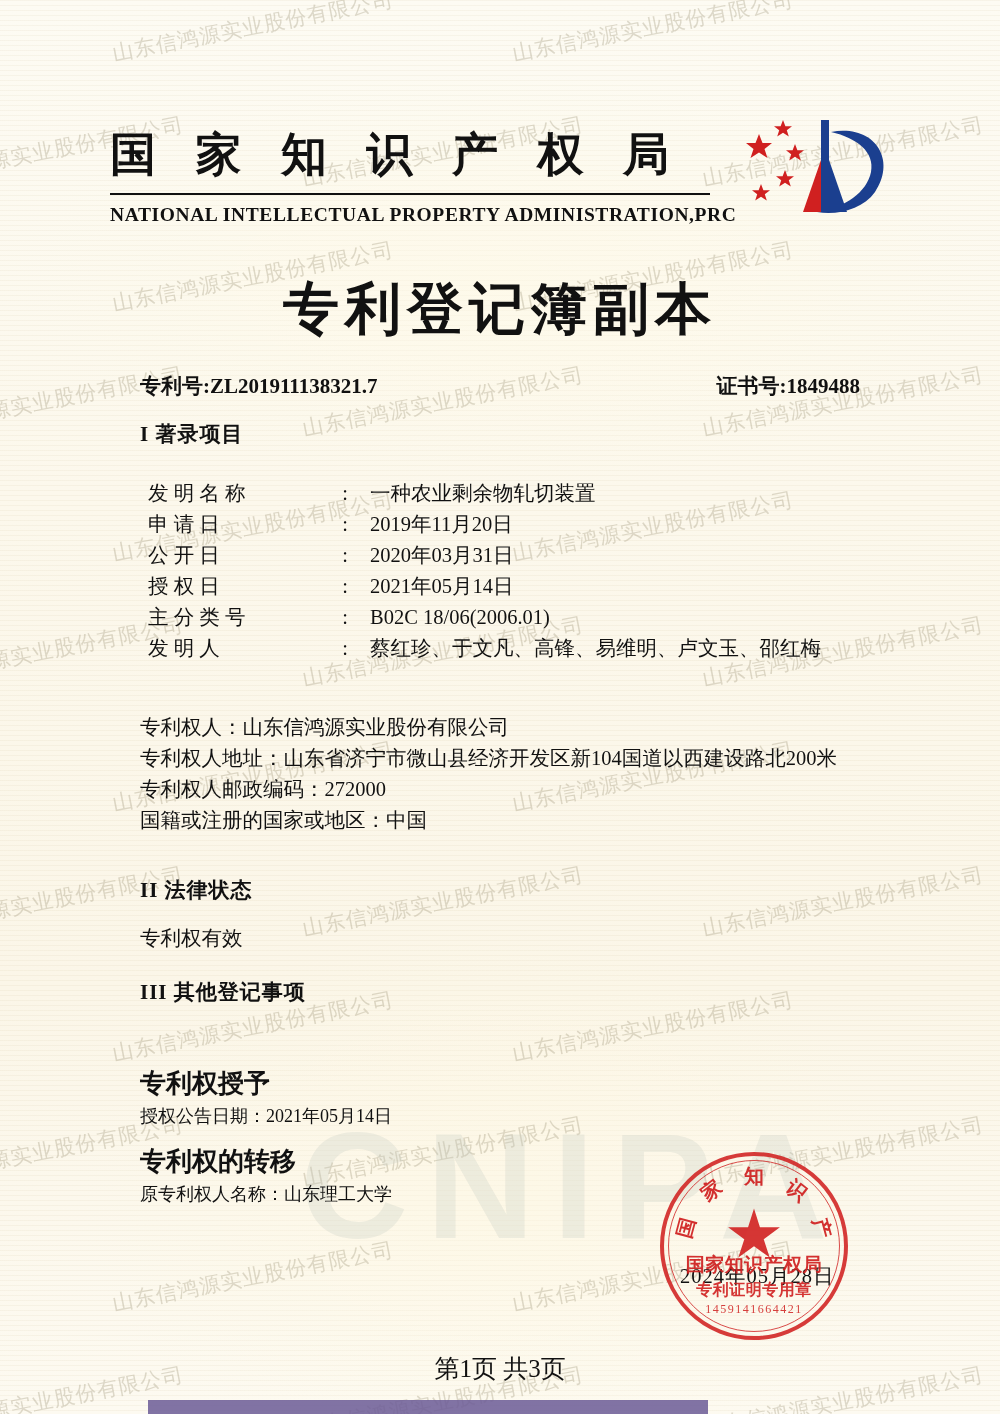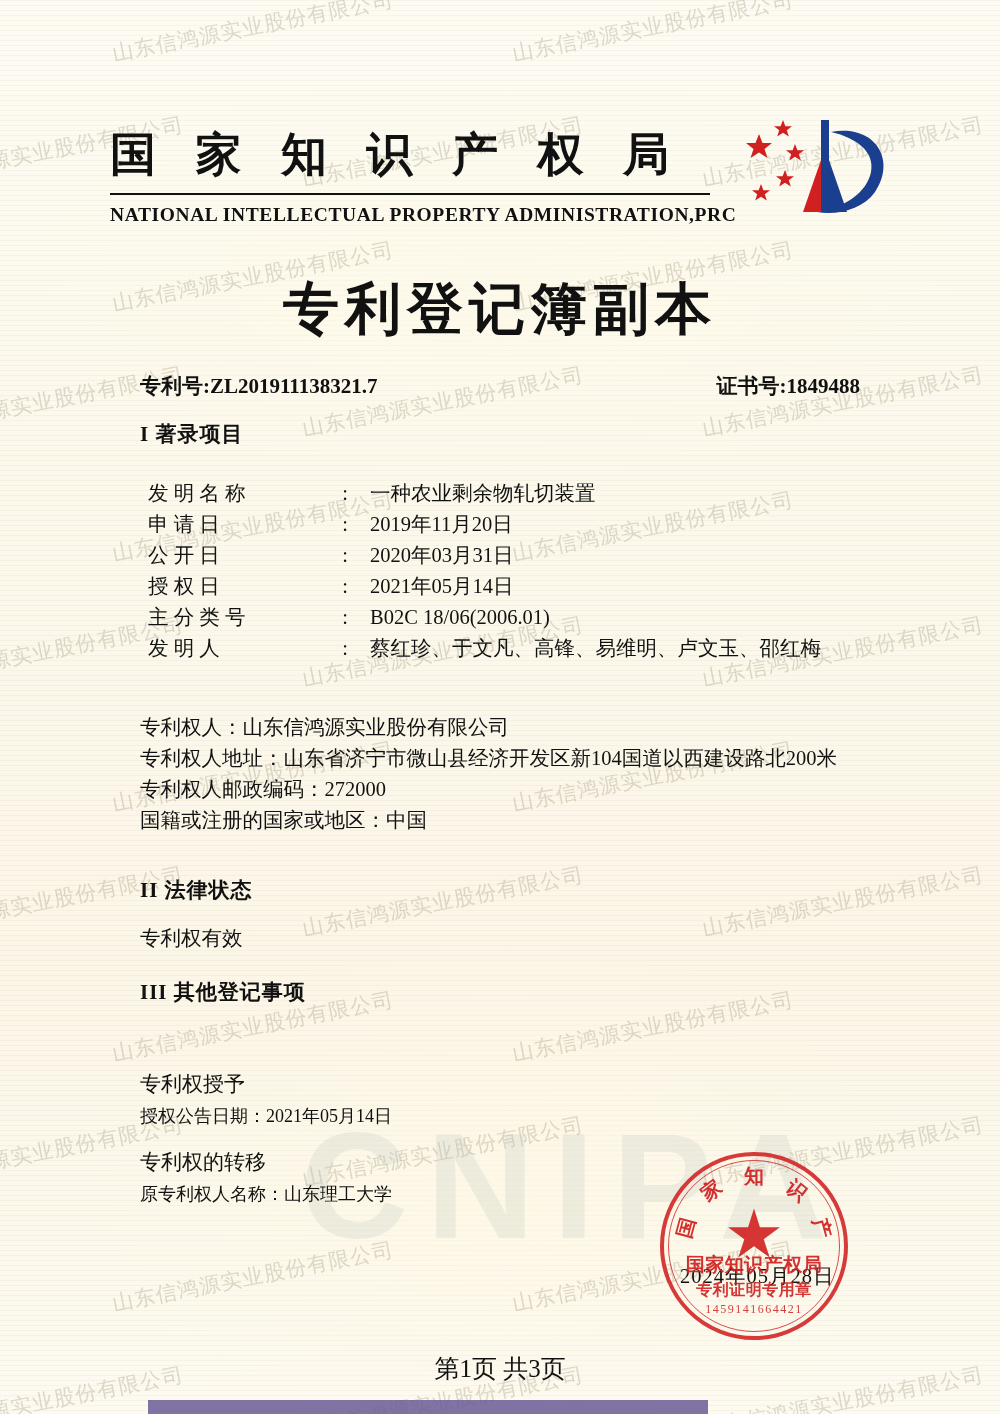--- a/index.html
+++ b/index.html
@@ -194,22 +194,22 @@
   }
 
   .other-block {
     position: absolute;
     left: 140px;
     top: 1068px;
     font-size: 20.5px;
     line-height: 32px;
   }
   .other-sub {
-    font-weight: normal;
-    font-size: 21px;
+    font-weight: bold;
+    font-size: 26px;
   }
   .other-line { font-size: 18px; }
   .gap { height: 14px; }
 
   .sign-date {
     position: absolute;
     left: 680px;
     top: 1262px;
     font-size: 20.5px;
     letter-spacing: 1px;

